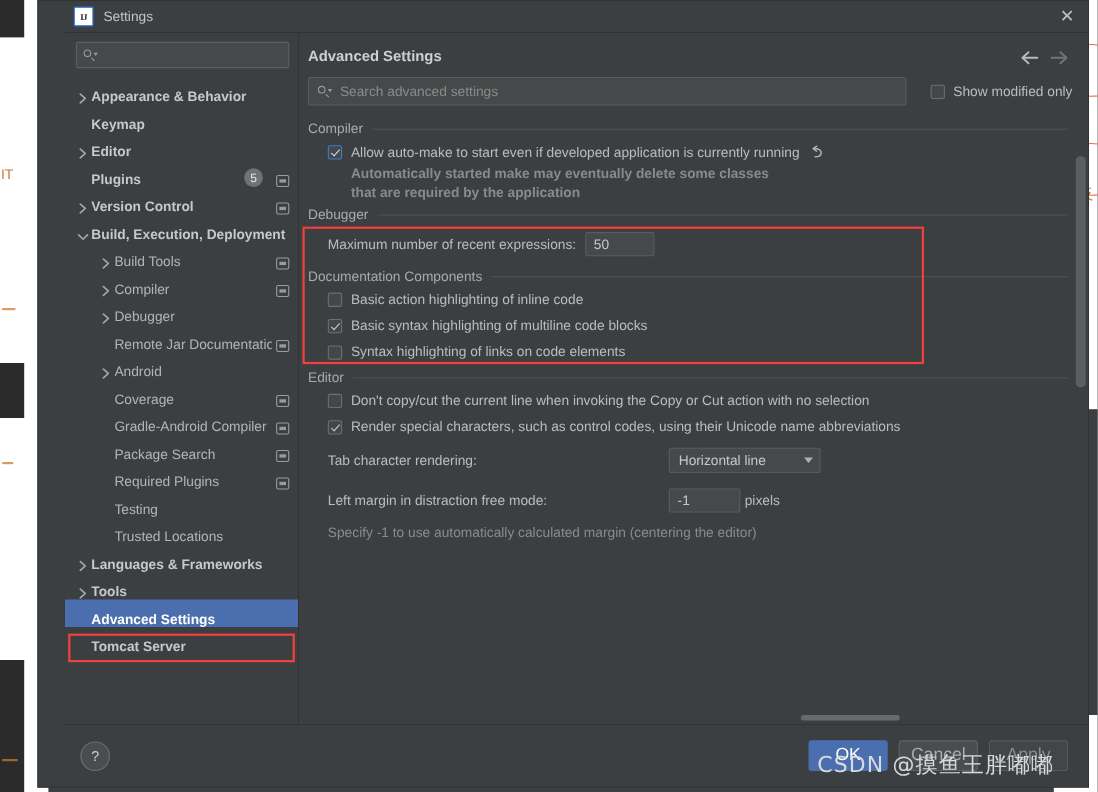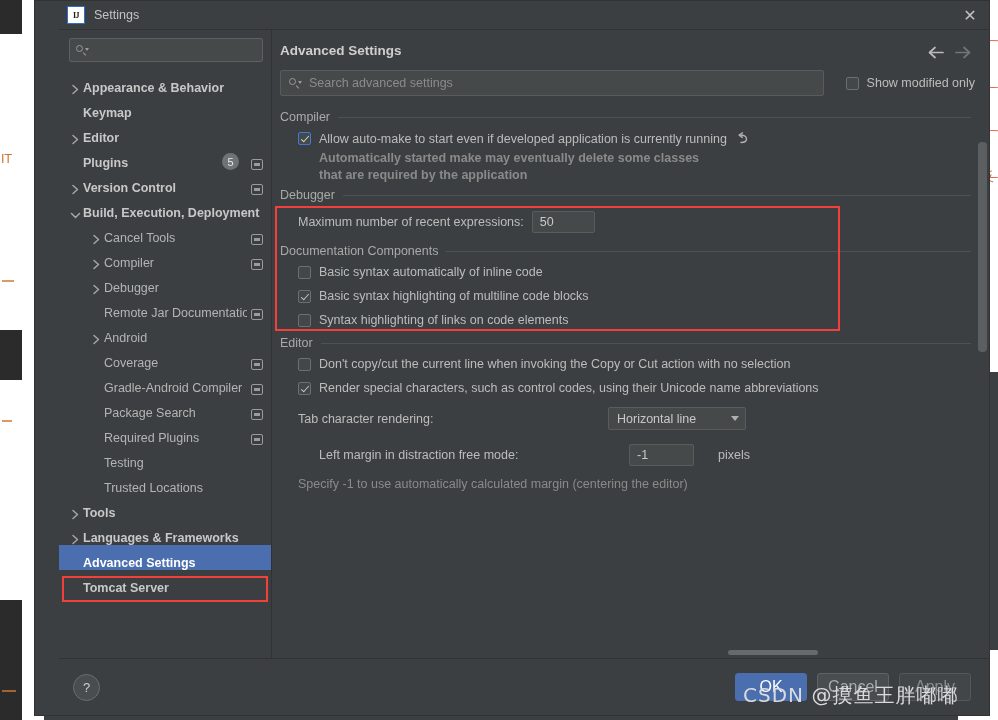--- a/index.html
+++ b/index.html
@@ -414,21 +414,21 @@
     border: 1px solid #5a5c5c;
     border-radius: 2px;
     color: #c8c8c8;
     font-size: 12.5px;
     display: flex;
     align-items: center;
     padding: 0 7px;
     box-sizing: border-box;
   }
   .units {
-    margin-left: 24px;
+    margin-left: 4px;
     color: #bcbcbc;
     font-size: 12.5px;
   }
 
   .combo {
     height: 23px;
     min-width: 138px;
     background: #45494a;
     border: 1px solid #5a5c5c;
     border-radius: 2px;
@@ -652,21 +652,21 @@
               </svg>
             </span>
             <span class="label">Build, Execution, Deployment</span>
           </div>
           <div class="tree-row level1 plain">
             <span class="twisty">
               <svg width="9" height="11" viewBox="0 0 9 11">
                 <path d="M2 1.5 L6.5 5.5 L2 9.5" fill="none" stroke="#a6a6a6" stroke-width="1.5" stroke-linecap="round" stroke-linejoin="round"></path>
               </svg>
             </span>
-            <span class="label">Cancel Tools</span>
+            <span class="label">Build Tools</span>
             <span class="module-icon"></span>
           </div>
           <div class="tree-row level1 plain">
             <span class="twisty">
               <svg width="9" height="11" viewBox="0 0 9 11">
                 <path d="M2 1.5 L6.5 5.5 L2 9.5" fill="none" stroke="#a6a6a6" stroke-width="1.5" stroke-linecap="round" stroke-linejoin="round"></path>
               </svg>
             </span>
             <span class="label">Compiler</span>
             <span class="module-icon"></span>
@@ -719,29 +719,29 @@
           <div class="tree-row level1 plain">
             <span class="twisty"></span>
             <span class="label">Trusted Locations</span>
           </div>
           <div class="tree-row level0 bold">
             <span class="twisty">
               <svg width="9" height="11" viewBox="0 0 9 11">
                 <path d="M2 1.5 L6.5 5.5 L2 9.5" fill="none" stroke="#a6a6a6" stroke-width="1.5" stroke-linecap="round" stroke-linejoin="round"></path>
               </svg>
             </span>
-            <span class="label">Tools</span>
+            <span class="label">Languages &amp; Frameworks</span>
           </div>
           <div class="tree-row level0 bold">
             <span class="twisty">
               <svg width="9" height="11" viewBox="0 0 9 11">
                 <path d="M2 1.5 L6.5 5.5 L2 9.5" fill="none" stroke="#a6a6a6" stroke-width="1.5" stroke-linecap="round" stroke-linejoin="round"></path>
               </svg>
             </span>
-            <span class="label">Languages &amp; Frameworks</span>
+            <span class="label">Tools</span>
           </div>
           <div class="tree-row level0 bold selected">
             <span class="twisty"></span>
             <span class="label">Advanced Settings</span>
           </div>
           <div class="tree-row level0 bold">
             <span class="twisty"></span>
             <span class="label">Tomcat Server</span>
           </div>
         </div>
@@ -806,21 +806,21 @@
             <div class="field-row">
               <span class="field-label">Maximum number of recent expressions:</span>
               <span class="text-field" style="width:63px;margin-left:8px;">50</span>
             </div>
             <div class="section-head">
               <span class="title">Documentation Components</span>
               <span class="rule"></span>
             </div>
             <div class="opt-row">
               <span class="cb"></span>
-              <span class="cb-label">Basic syntax automatically of inline code</span>
+              <span class="cb-label">Basic action highlighting of inline code</span>
             </div>
             <div class="opt-row">
               <span class="cb checked"></span>
               <span class="cb-label">Basic syntax highlighting of multiline code blocks</span>
             </div>
             <div class="opt-row">
               <span class="cb"></span>
               <span class="cb-label">Syntax highlighting of links on code elements</span>
             </div>
             <div class="section-head">
@@ -836,21 +836,21 @@
               <span class="cb-label">Render special characters, such as control codes, using their Unicode name abbreviations</span>
             </div>
             <div class="field-row">
               <span class="field-label" style="width:310px;">Tab character rendering:</span>
               <span class="combo">
                 <span>Horizontal line</span>
                 <span class="arrow"></span>
               </span>
             </div>
             <div class="field-row" style="display: flex; align-items: center;">
-              <span class="field-label" style="width: 310px; margin-left: 21px;">Left margin in distraction free mode:</span>
+              <span class="field-label" style="width: 310px;">Left margin in distraction free mode:</span>
               <span class="text-field" style="width:65px;">-1</span>
               <span class="units">pixels</span>
             </div>
             <div class="helper-text">Specify -1 to use automatically calculated margin (centering the editor)</div>
           </div>
 
         <div id="compiler-highlight"></div>
 
         <div id="v-scrollbar">
           <div id="v-thumb"></div>

